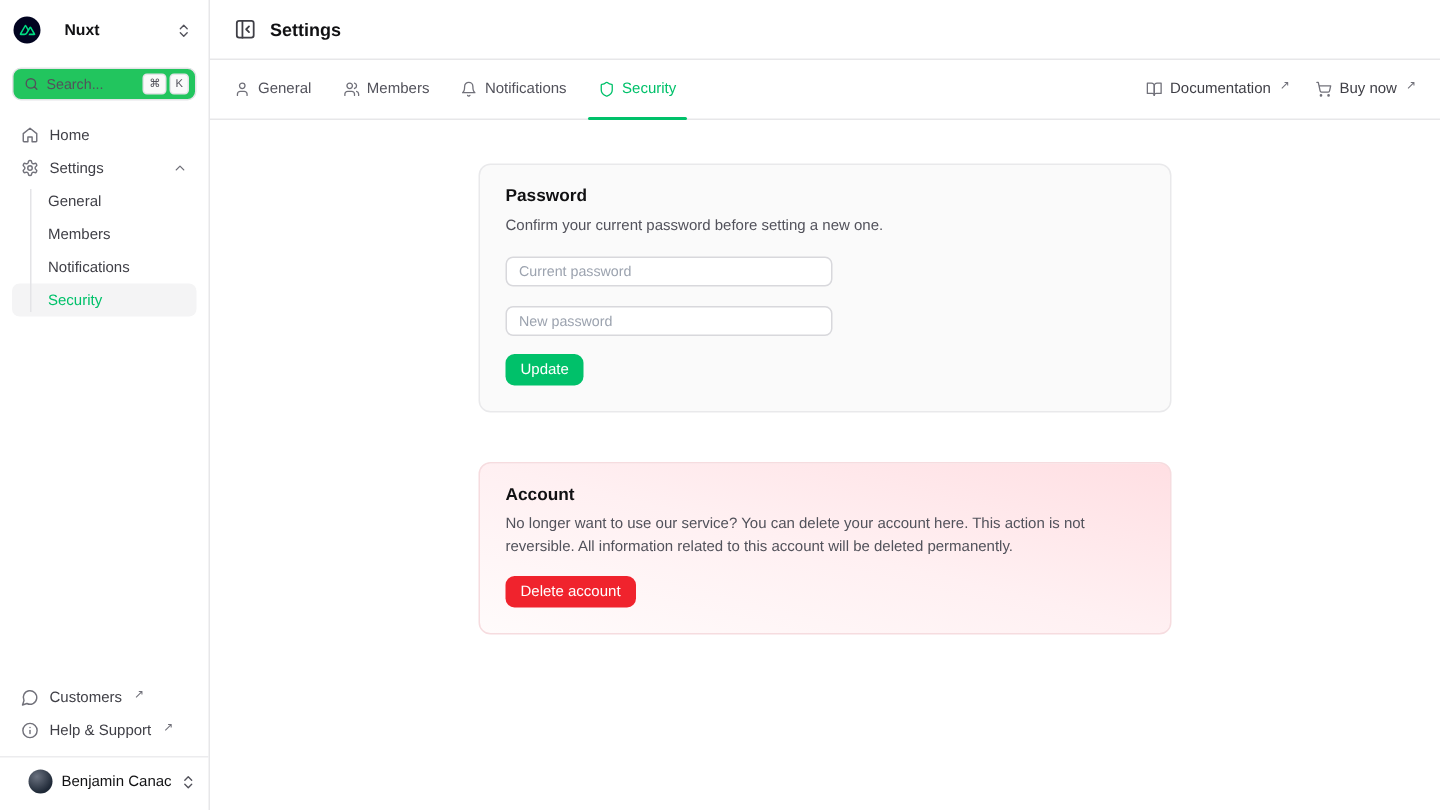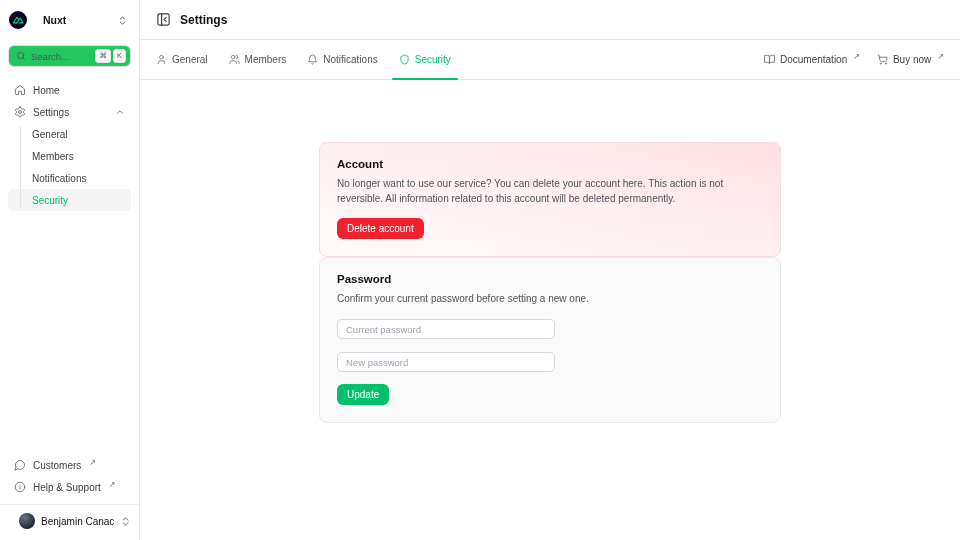--- a/index.html
+++ b/index.html
@@ -244,33 +244,33 @@
               </svg>
           </span>
           <span>Buy now</span>
             <span class="ext">↗</span>
         </div>
       </div>
     </div>
 
     <div class="content">
 
+      <section class="card neutral">
+        <div class="card-title">Password</div>
+        <div class="card-desc">Confirm your current password before setting a new one.</div>
+        <div class="field">
+          <input type="password" placeholder="Current password" style="">
+        </div>
+        <div class="field">
+          <input type="password" placeholder="New password" style="">
+        </div>
+        <button class="btn primary">Update</button>
+      </section>
+
       <section class="card danger">
         <div class="card-title">Account</div>
         <div class="card-desc">No longer want to use our service? You can delete your account here. This action is not reversible. All information related to this account will be deleted permanently.</div>
         <button class="btn danger">Delete account</button>
       </section>
 
-      <section class="card neutral">
-        <div class="card-title">Password</div>
-        <div class="card-desc">Confirm your current password before setting a new one.</div>
-        <div class="field">
-          <input type="password" placeholder="Current password" style="">
-        </div>
-        <div class="field">
-          <input type="password" placeholder="New password" style="">
-        </div>
-        <button class="btn primary">Update</button>
-      </section>
-
     </div>
   </main>
 </div>
 
 </body></html>

